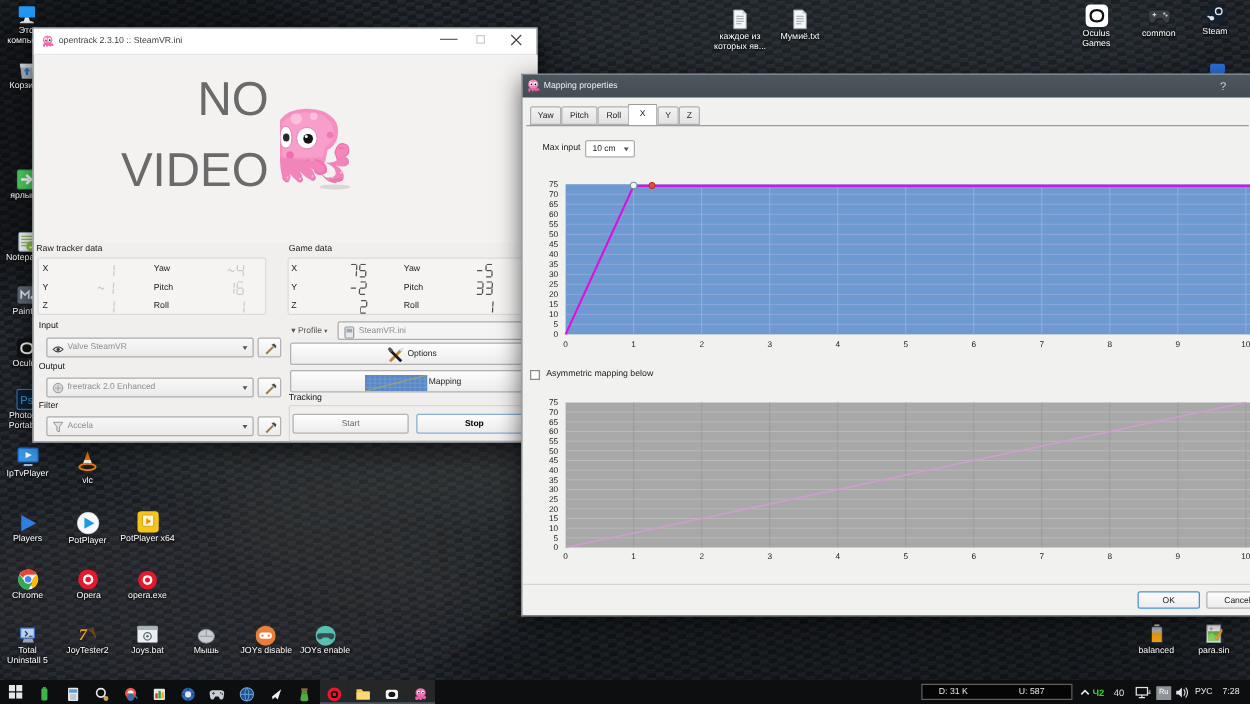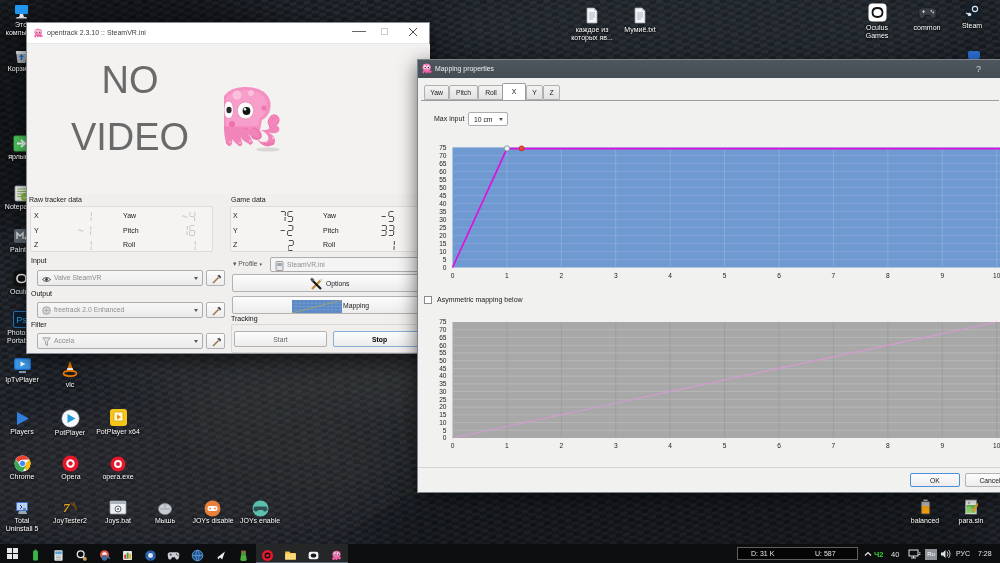--- a/index.html
+++ b/index.html
@@ -227,21 +227,21 @@
       <circle cx="19.5" cy="12" r="1.9" fill="#111"></circle>
       <path d="M5 20 Q3 26 6 28 Q8 29 8 26 Q9 22 11 24 Q12 28 15 27 Q17 26 16 23 Q18 26 21 27 Q24 27 23 24 Q26 27 28 25 Q30 22 26 20 Z" fill="#ee5fa5"></path>
     </svg>
 <div style="position:absolute;left:20px;top:6px;font-size:7px;color:#3c3c3c">opentrack 2.3.10 :: SteamVR.ini</div>
 <div style="position:absolute;left:325px;top:8px;width:14px;height:1.4px;background:#666"></div>
 <div style="position:absolute;left:354px;top:5px;width:7px;height:7px;border:1px solid #ccc"></div>
 <svg style="position:absolute;left:381px;top:4px" width="10" height="10" viewBox="0 0 10 10">
       <path d="M1 1l8 8M9 1l-8 8" stroke="#4a4a4a" stroke-width="1"></path>
     </svg>
 <div style="position:absolute;left:1px;top:21px;width:402px;height:150px;background:#f3f2f1"></div>
-<div style="position:absolute;left:18px;top:28.5px;width:170px;font-size:38px;line-height:57px;color:#6a6a6a;text-align:center">NO<br>VIDEO</div>
+<div style="position:absolute;left:18px;top:28.5px;width:170px;font-size:38px;line-height:57px;color:#6a6a6a;text-align:right">NO<br>VIDEO</div>
 <svg style="position:absolute;left:197px;top:63px" width="57" height="67" viewBox="0 0 57 67">
 <ellipse cx="44" cy="63.5" rx="12" ry="2" fill="#d9d8d7"></ellipse>
 <path d="M0 10 Q6 1.5 20 1 Q36 0.5 43 9 Q48 15 46 24 Q44 31 38 34 L36 44 L0 44 Z" fill="#f58fc1"></path>
 <path d="M2 12 Q8 4.5 20 4 Q34 3.5 40 11 Q44 16 42.5 23 Q41 29 36 32 L34 40 L2 40 Z" fill="#f79fca"></path>
 <circle cx="13" cy="9" r="4.5" fill="#fbc0dc"></circle>
       <circle cx="27" cy="7" r="3" fill="#fbc0dc"></circle>
 <circle cx="40" cy="22" r="2.6" fill="#ef77b2"></circle>
       <circle cx="8" cy="38" r="3" fill="#ee6fae"></circle>
       <circle cx="22" cy="44" r="2.4" fill="#ee6fae"></circle>
 <path d="M0 24 Q0 16 4 15 Q9 15 9.5 24 Q9.5 32 4.8 32.5 Q0 32.5 0 24 Z" fill="#fff" stroke="#e487b4" stroke-width="0.8"></path>

